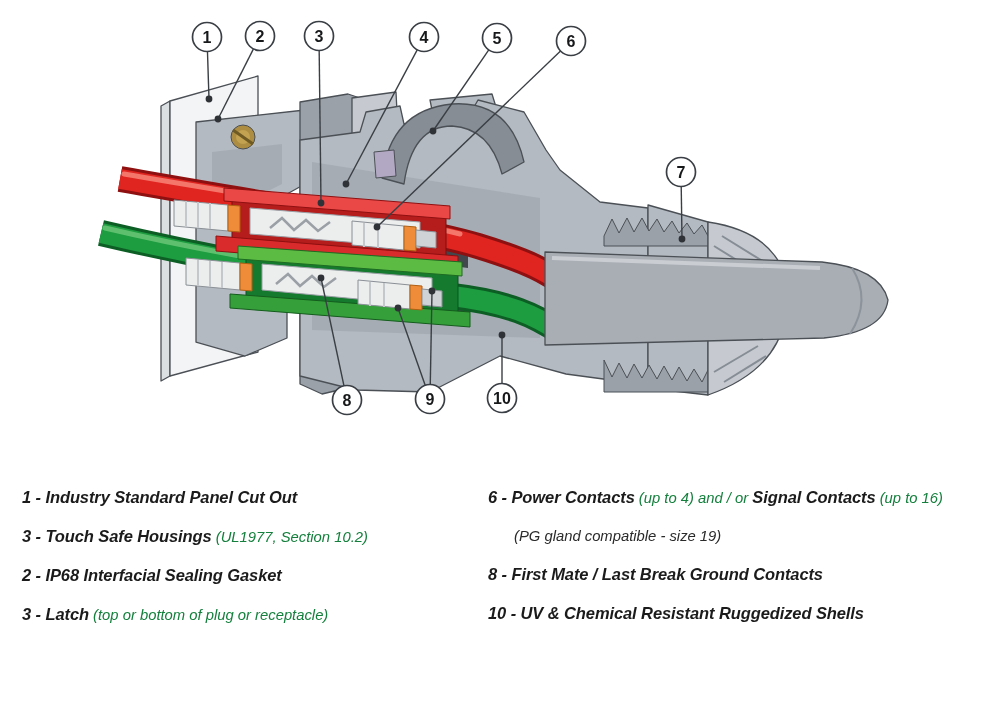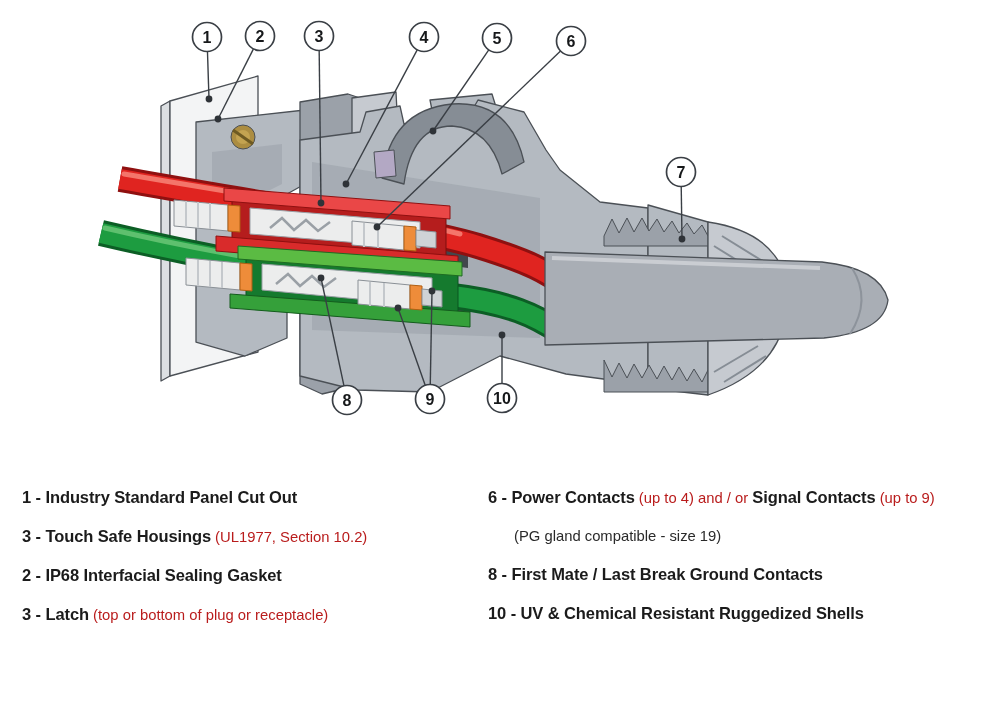--- a/index.html
+++ b/index.html
@@ -10,24 +10,24 @@
   .ol-thin{stroke:var(--outline);stroke-width:1;stroke-linejoin:round;}
   .leader{stroke:#3a3f45;stroke-width:1.4;fill:none;}
   .leader-dot{fill:#2f3338;stroke:none;}
   .callout-circle{fill:#ffffff;stroke:#3a3f45;stroke-width:1.7;}
   .callout-num{font-family:"Liberation Sans","DejaVu Sans",sans-serif;font-size:16px;
                font-weight:bold;fill:#16181a;text-anchor:middle;}
   
   .legend-col{position:absolute;top:486px;}
   #legend-col-0{left:22px;width:455px;}
   #legend-col-1{left:488px;width:505px;}
-  .legend-item{margin-bottom:16px;}
+  .legend-item{margin-bottom:16px;font-style:italic;}
   .legend-line{white-space:pre;line-height:22px;}
   .seg-b{font-weight:bold;font-size:16.5px;letter-spacing:-0.1px;color:#1b1b1b;}
-  .seg-r{font-weight:normal;font-size:14.8px;color:#b91c1c;}
+  .seg-r{font-weight:normal;font-size:14.8px;color:#15803d;}
   .legend-sub{white-space:pre;line-height:22px;margin-left:26px;font-size:14.8px;color:#2a2a2a;}
 </style>
 </head>
 <body>
 
 <div id="page">
 
   <svg id="diagram" viewBox="0 0 1000 455">
 
     <g>
@@ -193,21 +193,21 @@
       </div>
       <div class="legend-item">
         <div class="legend-line"><span class="seg-b">2 - IP68 Interfacial Sealing Gasket</span></div>
       </div>
       <div class="legend-item">
         <div class="legend-line"><span class="seg-b">3 - Latch</span><span class="seg-r"> (top or bottom of plug or receptacle)</span></div>
       </div>
     </div>
   <div class="legend-col" id="legend-col-1">
       <div class="legend-item">
-        <div class="legend-line"><span class="seg-b">6 - Power Contacts</span><span class="seg-r"> (up to 4) and / or </span><span class="seg-b">Signal Contacts</span><span class="seg-r"> (up to 9)</span></div>
+        <div class="legend-line"><span class="seg-b">6 - Power Contacts</span><span class="seg-r"> (up to 4) and / or </span><span class="seg-b">Signal Contacts</span><span class="seg-r"> (up to 16)</span></div>
       </div>
       <div class="legend-item">
         <div class="legend-sub">(PG gland compatible - size 19)</div>
       </div>
       <div class="legend-item">
         <div class="legend-line"><span class="seg-b">8 - First Mate / Last Break Ground Contacts</span></div>
       </div>
       <div class="legend-item">
         <div class="legend-line"><span class="seg-b">10 - UV &amp; Chemical Resistant Ruggedized Shells</span></div>
       </div>

